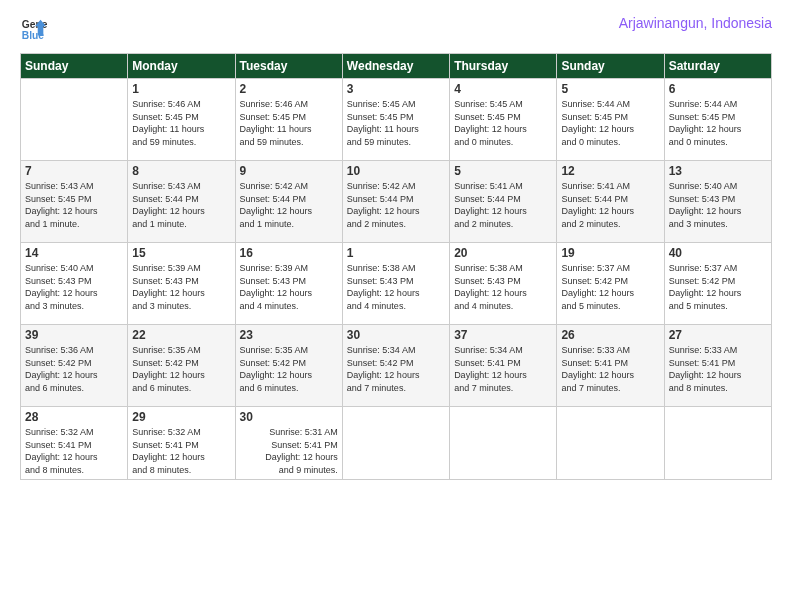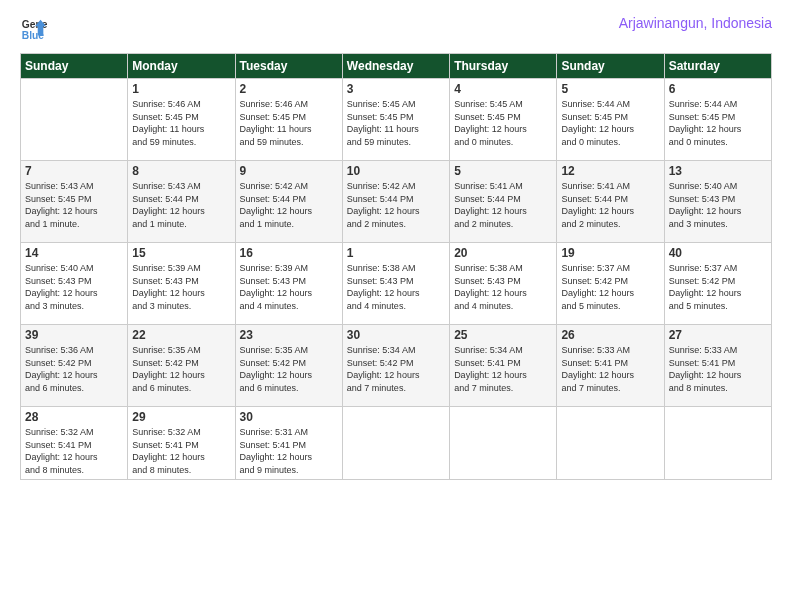--- a/index.html
+++ b/index.html
@@ -288,21 +288,21 @@
 and 6 minutes.</div>
           </td>
           <td>
             <div class="day-number">30</div>
             <div class="day-info" style="white-space: pre-line;">Sunrise: 5:34 AM
 Sunset: 5:42 PM
 Daylight: 12 hours
 and 7 minutes.</div>
           </td>
           <td>
-            <div class="day-number">25</div>
+            <div class="day-number">37</div>
             <div class="day-info" style="white-space: pre-line;">Sunrise: 5:34 AM
 Sunset: 5:41 PM
 Daylight: 12 hours
 and 7 minutes.</div>
           </td>
           <td>
             <div class="day-number">26</div>
             <div class="day-info" style="white-space: pre-line;">Sunrise: 5:33 AM
 Sunset: 5:41 PM
 Daylight: 12 hours
@@ -326,21 +326,21 @@
           </td>
           <td>
             <div class="day-number">29</div>
             <div class="day-info" style="white-space: pre-line;">Sunrise: 5:32 AM
 Sunset: 5:41 PM
 Daylight: 12 hours
 and 8 minutes.</div>
           </td>
           <td>
             <div class="day-number">30</div>
-            <div class="day-info" style="white-space: pre-line;">Sunrise: 5:31 AM
+            <div class="day-info" style="white-space: pre-line; text-align: right;">Sunrise: 5:31 AM
 Sunset: 5:41 PM
 Daylight: 12 hours
 and 9 minutes.</div>
           </td>
           <td class="empty-cell"></td>
           <td class="empty-cell"></td>
           <td class="empty-cell"></td>
           <td class="empty-cell"></td>
         </tr>
       </tbody>

